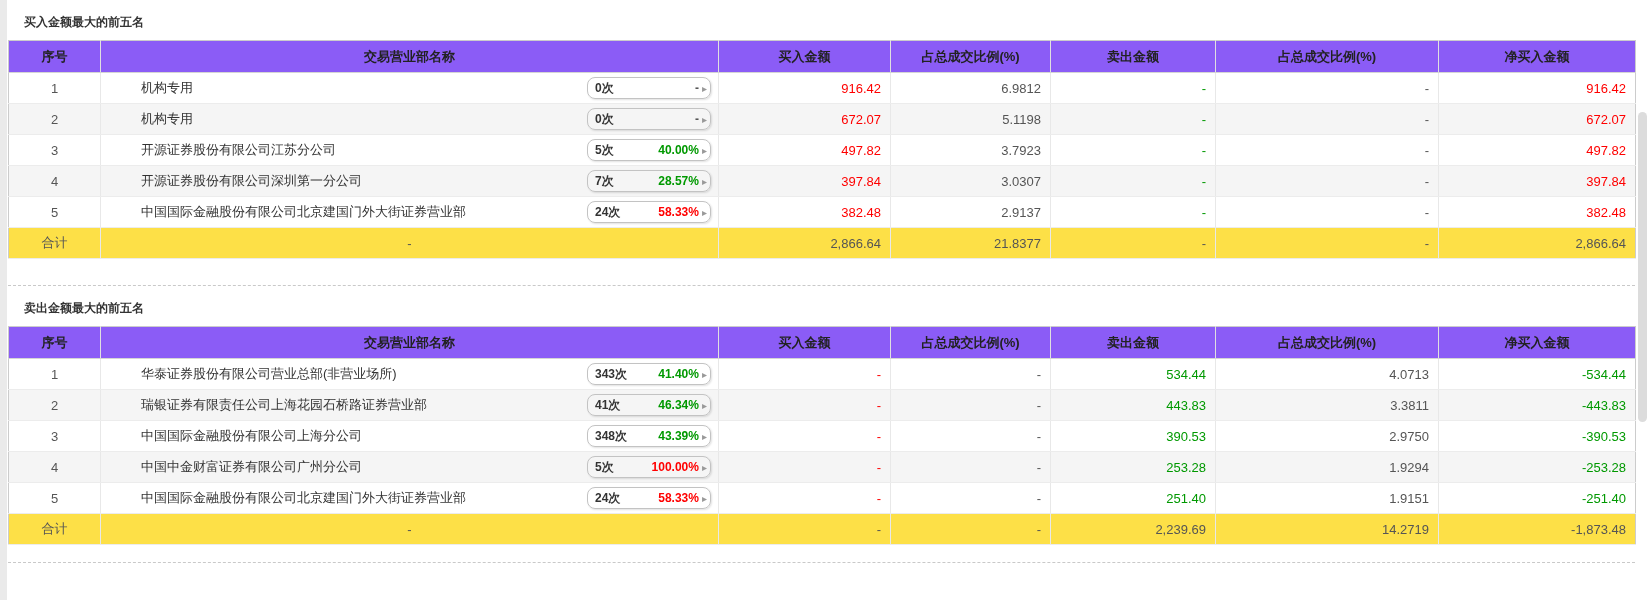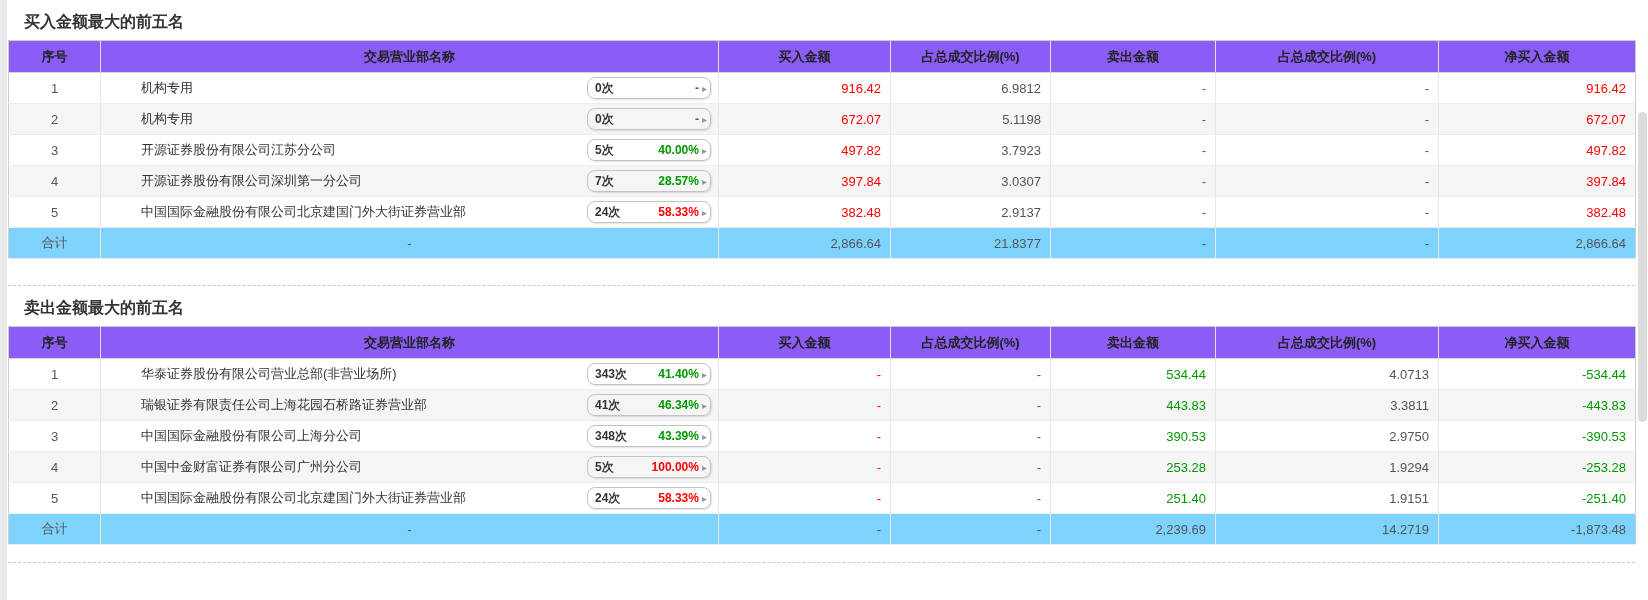--- a/index.html
+++ b/index.html
@@ -9,32 +9,32 @@
     background:#ffffff;
     font-family:"Liberation Sans","DejaVu Sans",sans-serif;
   }
   .left-strip { position:absolute; left:0; top:0; width:7px; height:600px; background:#eaeaea; }
   .content { margin-left:8px; width:1627px; }
 
   .topbar { height:30px; line-height:30px; border-bottom:1px dashed #c9c9c9;
             font-size:13px; color:#333; padding-left:15px; }
   .topbar span { margin-right:30px; }
 
-  .sec-title { height:40px; line-height:44px; font-size:16px; font-weight:bold; color:#333;
+  .sec-title { height:40px; line-height:44px; font-size:12px; font-weight:bold; color:#333;
                padding-left:16px; }
 
   table { border-collapse:collapse; table-layout:fixed; width:1627px; font-size:13px;
           border:1px solid #cccccc; }
   th { height:32px; font-weight:bold; color:#222; background:#8b5cf6; text-align:center;
        font-size:13px; border-right:1px solid #e0e0e0; border-bottom:1px solid #d5d5d5; }
   th:last-child, td:last-child { border-right:none; }
   td { height:31px; border-right:1px solid #e8e8e8; border-bottom:1px solid #ececec;
        color:#333; background:#fff; }
   tr.alt td { background:#f5f5f5; }
-  tr.total td { background:#7dd3fc; color:#555; }
+  tr.total td { background:#fde047; color:#555; }
   td.no { text-align:center; color:#555; }
   td.name { padding:0 7px 0 12px; }
   td.name-center { text-align:center; color:#555; }
   .name-flex { display:flex; align-items:center; justify-content:space-between;margin-left:28px; }
   .branch-label { white-space:nowrap; overflow:hidden; }
   .badge { width:124px; height:22px; flex:0 0 124px; display:flex; align-items:center;
            border:1px solid #c3c3c3; border-radius:8px; padding:0 3px 0 7px;
            box-shadow:1px 1px 2px rgba(0,0,0,0.12); font-size:12px; cursor:pointer;
            background:transparent;font-weight:bold; }
   .badge-times { color:#333; }

